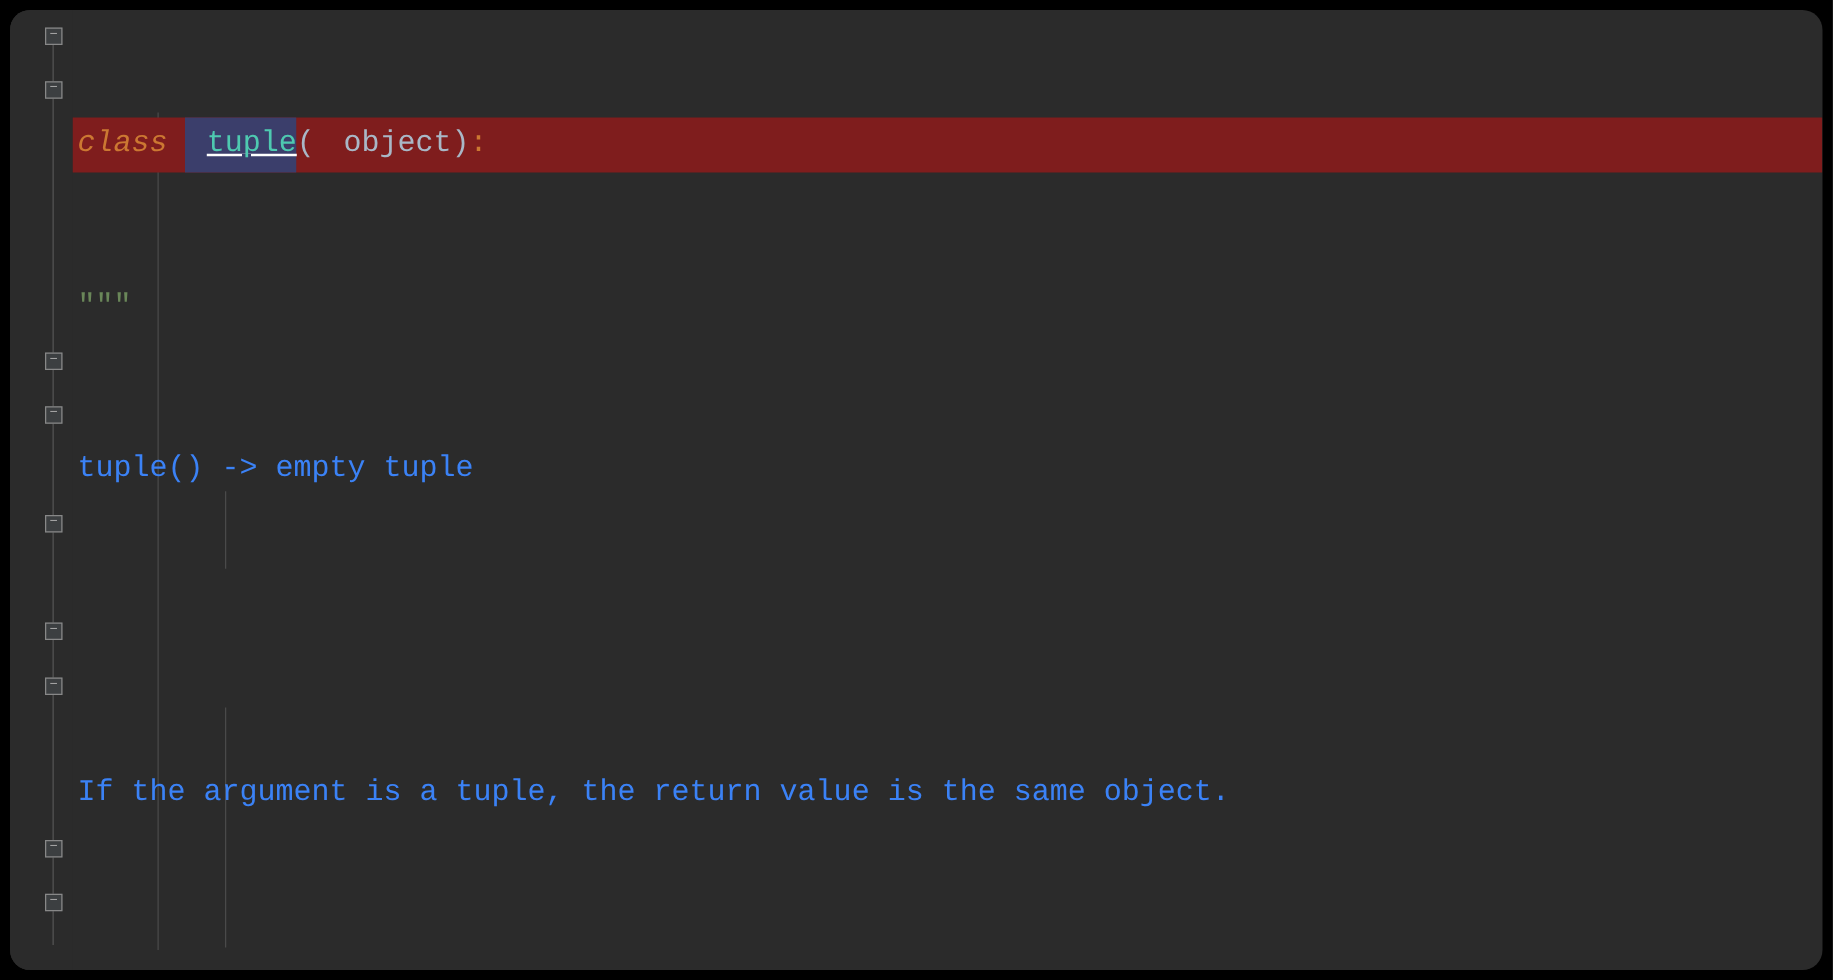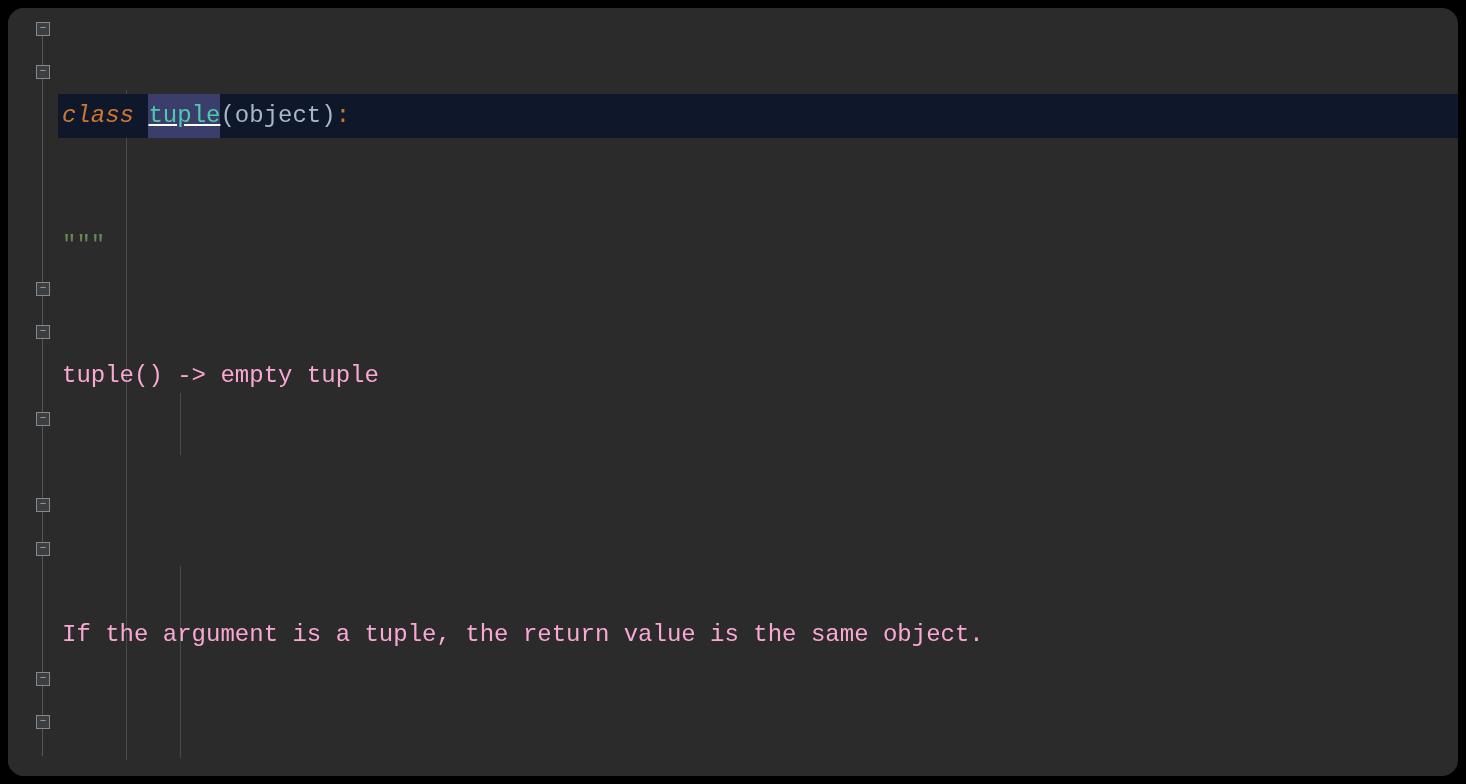--- a/index.html
+++ b/index.html
@@ -63,30 +63,30 @@
     white-space: pre;
     overflow: hidden;
   }
   .line {
     height: 43.3px;
     display: flex;
     align-items: center;
     padding-left: 4px;
   }
   .line-hl {
-    background: #0f172a;
+    background: #7f1d1d;
     text-align: right;
   }
   .kw { color: #cc7832; font-style: italic; }
-  .cls { color: #4ec9b0; text-decoration: underline; }
+  .cls { color: #4ec9b0; text-decoration: underline; padding-left: 17px; }
   .cls-hl { background: #3b3e6b; text-decoration-color: #fff; }
-  .base { color: #a9b7c6; }
+  .base { color: #a9b7c6; margin-left: 23px; }
   .paren { color: #a9b7c6; }
   .colon { color: #cc7832; }
-  .doc { color: #f9a8d4; }
+  .doc { color: #3b82f6; }
   .docq { color: #6a8759; }
 </style>
 </head>
 <body>
 
 <div class="editor-frame">
   <div class="gutter">
     <div class="gutter-line" style="top:28px;height:720px;"></div>
   <div class="gutter-icon" style="top: 14px;">−</div>
       <div class="gutter-icon" style="top: 57px;">−</div>

